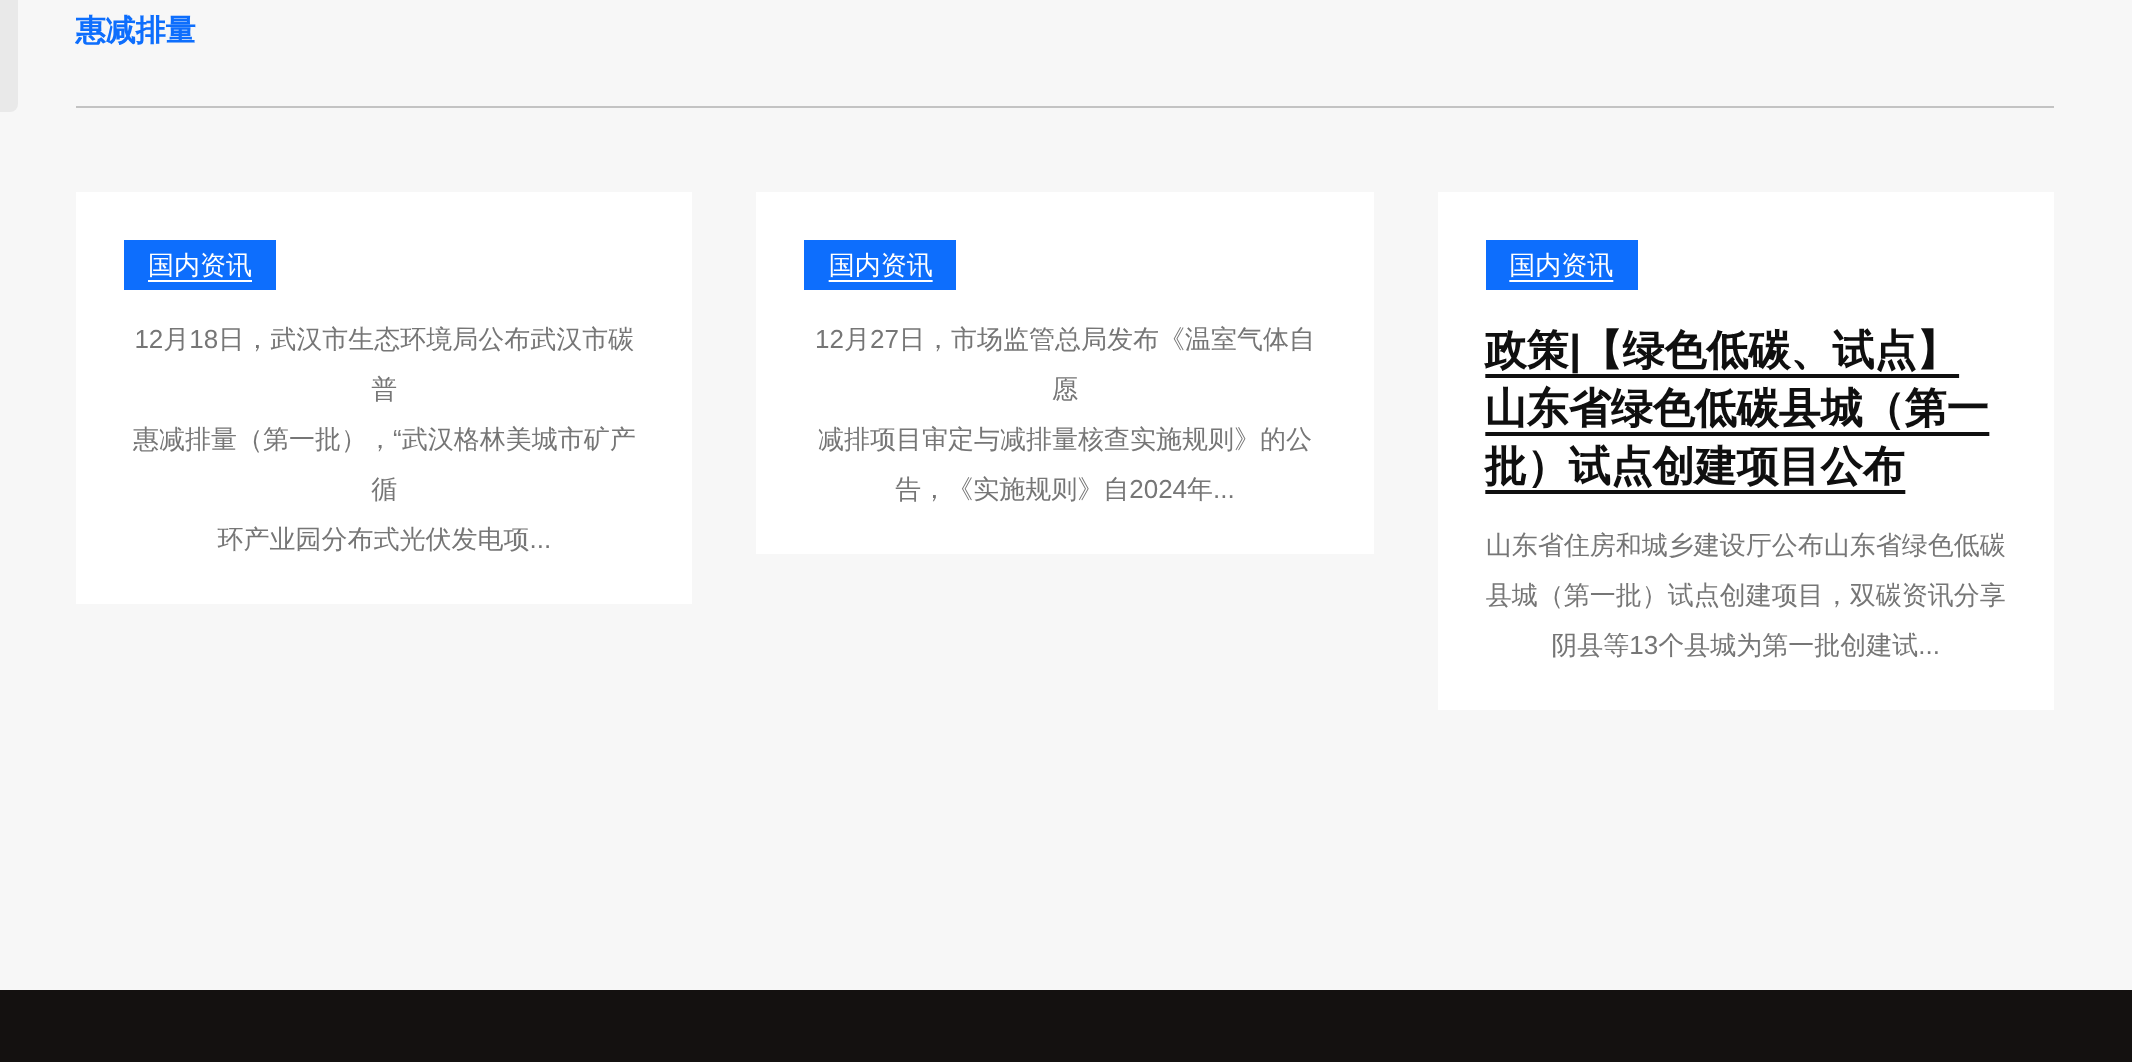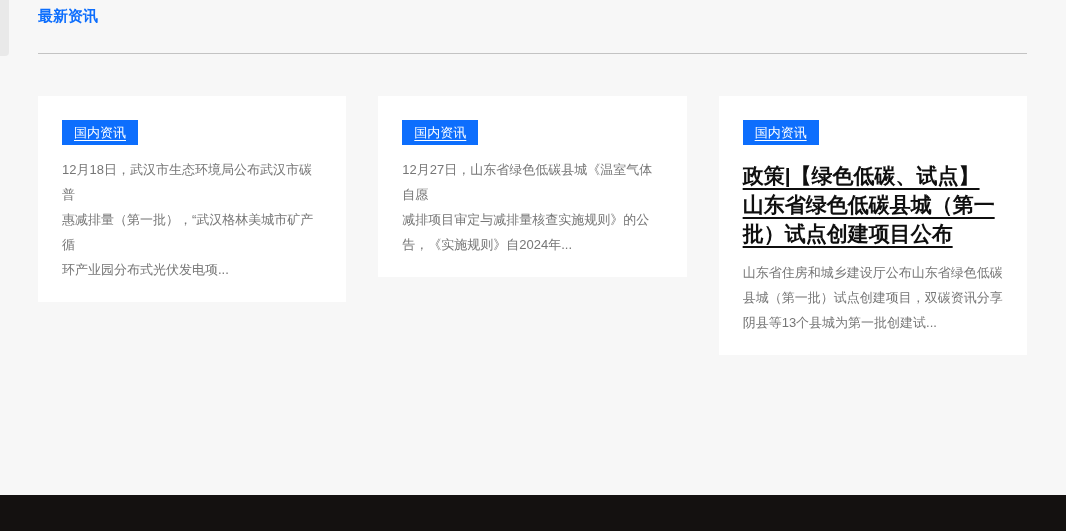--- a/index.html
+++ b/index.html
@@ -83,50 +83,51 @@
     text-underline-offset:5px;
     white-space:pre-line;
     cursor:pointer;
   }
   .card-excerpt{
     margin-top:12px;
     color:var(--body-text);
     font-size:13px;
     line-height:25px;
     white-space:pre-line;
+    text-align:center;
   }
   .footer{
     position:absolute;
     left:0;bottom:0;
     width:100%;height:36px;
     background:var(--footer-bg);
   }
 </style>
 </head>
 <body>
 
 <div class="page">
   <div class="scroll-notch"></div>
 
   <div class="content">
-    <div class="eyebrow">最新资讯</div>
+    <div class="eyebrow">惠减排量</div>
     <hr class="divider">
 
     <div class="cards">
 
       <article class="card">
         <a class="badge">国内资讯</a>
         <p class="card-excerpt">12月18日，武汉市生态环境局公布武汉市碳普
 惠减排量（第一批），“武汉格林美城市矿产循
 环产业园分布式光伏发电项...</p>
       </article>
 
       <article class="card">
         <a class="badge">国内资讯</a>
-        <p class="card-excerpt">12月27日，山东省绿色低碳县城《温室气体自愿
+        <p class="card-excerpt">12月27日，市场监管总局发布《温室气体自愿
 减排项目审定与减排量核查实施规则》的公
 告，《实施规则》自2024年...</p>
       </article>
 
       <article class="card">
         <a class="badge">国内资讯</a>
         <h3 class="card-title"><a>政策|【绿色低碳、试点】
 山东省绿色低碳县城（第一
 批）试点创建项目公布</a></h3>
         <p class="card-excerpt">山东省住房和城乡建设厅公布山东省绿色低碳

